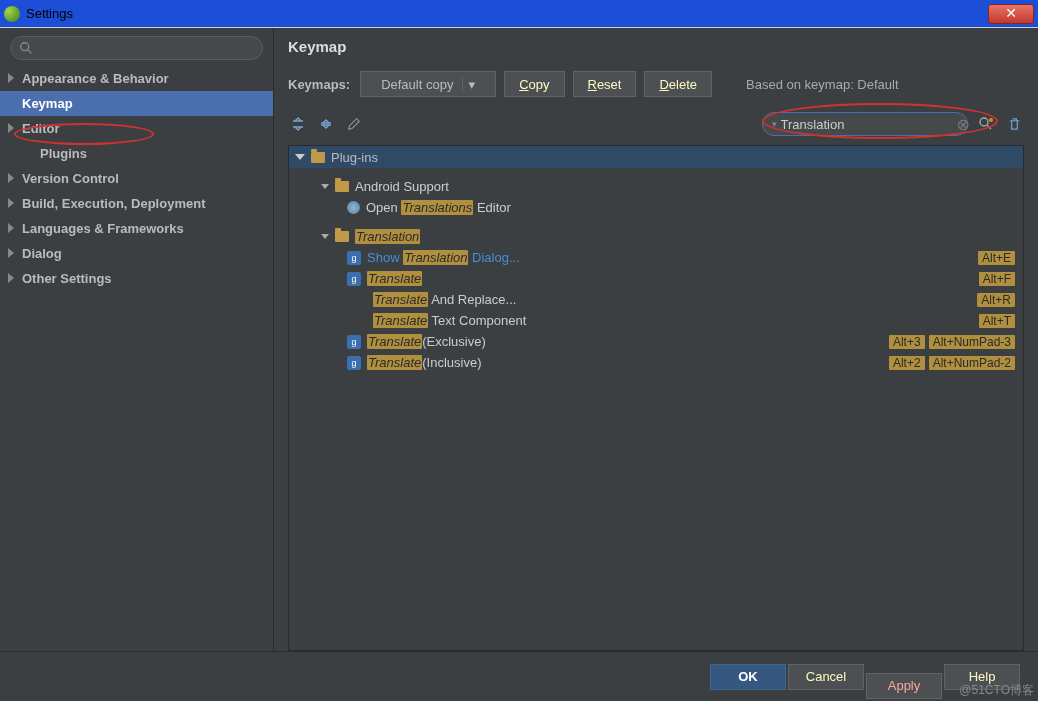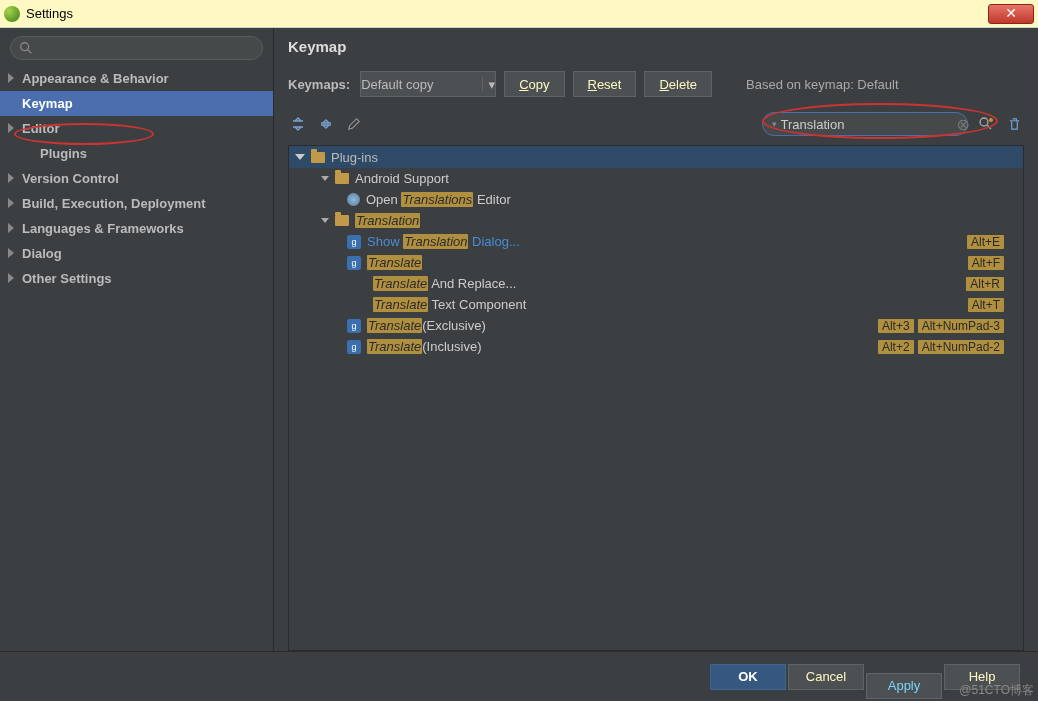--- a/index.html
+++ b/index.html
@@ -1,19 +1,19 @@
 <!DOCTYPE html>
 <html><head>
 <meta charset="utf-8">
 <style>
 * { box-sizing: border-box; margin: 0; padding: 0; font-family: "Segoe UI", Tahoma, sans-serif; font-size: 13px; }
 body { width: 1038px; height: 701px; background: #fff; overflow: hidden; position: relative; }
 
 
-.titlebar { height: 28px; background: #fef9c3; border-bottom: 1px solid #d0d0d0; display: flex; align-items: center; padding: 0 4px; }
+.titlebar { height: 28px; background: #1d4ed8; border-bottom: 1px solid #d0d0d0; display: flex; align-items: center; padding: 0 4px; }
 .titlebar .appicon { width: 16px; height: 16px; border-radius: 50%; background: radial-gradient(circle at 30% 30%, #a5d64a, #3d7a1a); margin-right: 6px; }
 .titlebar .title { color: #000; flex: 1; }
 .titlebar .winclose { width: 46px; height: 20px; background: linear-gradient(#e8746a,#c0392b); border: 1px solid #8b251a; border-radius: 3px; color: #fff; text-align: center; line-height: 16px; font-size: 14px; }
 
 .client { position: absolute; top: 28px; left: 0; right: 0; bottom: 0; background: #3c3f41; color: #bbbbbb; display: flex; flex-direction: column; }
 
 
 .main { flex: 1; display: flex; overflow: hidden; }
 
 
@@ -26,21 +26,21 @@
 .side-items li.indent { padding-left: 40px; }
 .side-items li .arrow { position: absolute; left: 8px; top: 7px; width: 0; height: 0; border-top: 5px solid transparent; border-bottom: 5px solid transparent; border-left: 6px solid #888; }
 .side-items li.bold { font-weight: 600; }
 .red-ellipse1 { position: absolute; left: 14px; top: 95px; width: 140px; height: 22px; border: 2px solid #c33; border-radius: 50%; pointer-events: none; }
 
 
 .right { flex: 1; display: flex; flex-direction: column; padding: 10px 14px 0 14px; }
 .right h2 { font-size: 15px; font-weight: 600; color: #ddd; margin-bottom: 16px; }
 .keymapsrow { display: flex; align-items: center; gap: 8px; margin-bottom: 12px; }
 .keymapsrow .lbl { margin-right: 2px; font-weight: bold; }
-.dropdown { width: 136px; height: 26px; background: #4c5052; border: 1px solid #5e6366; display: flex; align-items: center; padding: 0 0; justify-content: space-between; }
+.dropdown { width: 136px; height: 26px; background: #4c5052; border: 1px solid #5e6366; display: flex; align-items: center; padding: 0 20px; justify-content: space-between; }
 .dropdown .dvchev { border-left: 1px solid #5e6366; padding-left: 6px; }
 .btn { height: 26px; background: #4c5052; border: 1px solid #5e6366; color: #fef9c3; padding: 0 14px; cursor: pointer; }
 .btn u { text-decoration: underline; }
 .basedon { margin-left: 26px; color: #aaa; }
 
 .toolsrow { display: flex; align-items: center; gap: 8px; height: 30px; position: relative; }
 .tool-icon { width: 20px; height: 20px; display: inline-flex; align-items: center; justify-content: center; color: #7aa3d6; cursor: pointer; }
 .tool-icon.pencil { color: #999; }
 .searchbox { width: 206px; height: 24px; background: #45494a; border: 1px solid #4b6eaf; border-radius: 12px; display: flex; align-items: center; padding: 0 8px; margin-left: auto; }
 .searchbox input { flex: 1; background: transparent; border: none; outline: none; color: #ccc; font-size: 13px; padding-left: 4px; }
@@ -55,31 +55,31 @@
 .tree-header .tri { display:inline-block; width:0;height:0;border-left:5px solid transparent;border-right:5px solid transparent;border-top:6px solid #ccc;margin-right:6px; }
 .folder-icon { width: 14px; height: 11px; background: #c19a49; border-radius: 1px; display: inline-block; margin-right: 6px; position: relative; }
 .folder-icon::before { content:""; position:absolute; top:-3px; left:0; width:6px; height:3px; background:#c19a49; border-radius:1px 1px 0 0; }
 .row { height: 21px; display: flex; align-items: center; padding-left: 6px; position: relative; }
 .row .tri-down { display:inline-block; width:0;height:0;border-left:4px solid transparent;border-right:4px solid transparent;border-top:5px solid #aaa;margin-right:6px; }
 .row .globe { width: 13px; height: 13px; border-radius: 50%; background: radial-gradient(circle,#8fb8d8,#5a7d99); margin-right: 6px; }
 .row .leaf-icon { width: 14px; height: 14px; background: #3a6fb0; border-radius: 2px; margin-right: 6px; display:inline-flex;align-items:center;justify-content:center;color:#fff;font-size:9px; }
 .row .text { color: #ccc; }
 .row .text.sel { color: #4a8cd6; }
 .hl { background: #b08f3f; color: #2b2b2b; padding: 0 1px; border-radius: 1px; font-style: italic; }
-.indent-1 { padding-left: 32px; }
+.indent-1 { padding-left: 32px; margin-top: 8px; }
 .indent-2 { padding-left: 58px; }
 .indent-3 { padding-left: 84px; }
-.shortcuts { position: absolute; right: 19px; display: flex; gap: 4px; }
+.shortcuts { position: absolute; right: 8px; display: flex; gap: 4px; }
 .sc { background: #b08f3f; color: #2b2b2b; padding: 0 4px; font-size: 12px; border-radius: 1px; }
 
 
 .bottom { height: 50px; border-top: 1px solid #2b2b2b; display: flex; align-items: center; justify-content: flex-end; padding: 0 18px; gap: 2px; }
 .bottom .btn { width: 76px; }
 .bottom .btn.primary { background: #365880; border-color: #3e6690; color: #fff; font-weight: 600; }
-.bottom .btn.disabled { color: #7dd3fc; margin-top: 18px; }
+.bottom .btn.disabled { color: #fca5a5; margin-top: 18px; }
 
 .watermark { position: absolute; right: 4px; bottom: 2px; color: #888; font-size: 12px; pointer-events: none; }
 </style>
 </head>
 <body>
 
 <div class="titlebar">
   <span class="appicon"></span>
   <span class="title">Settings</span>
   <div class="winclose">✕</div>

